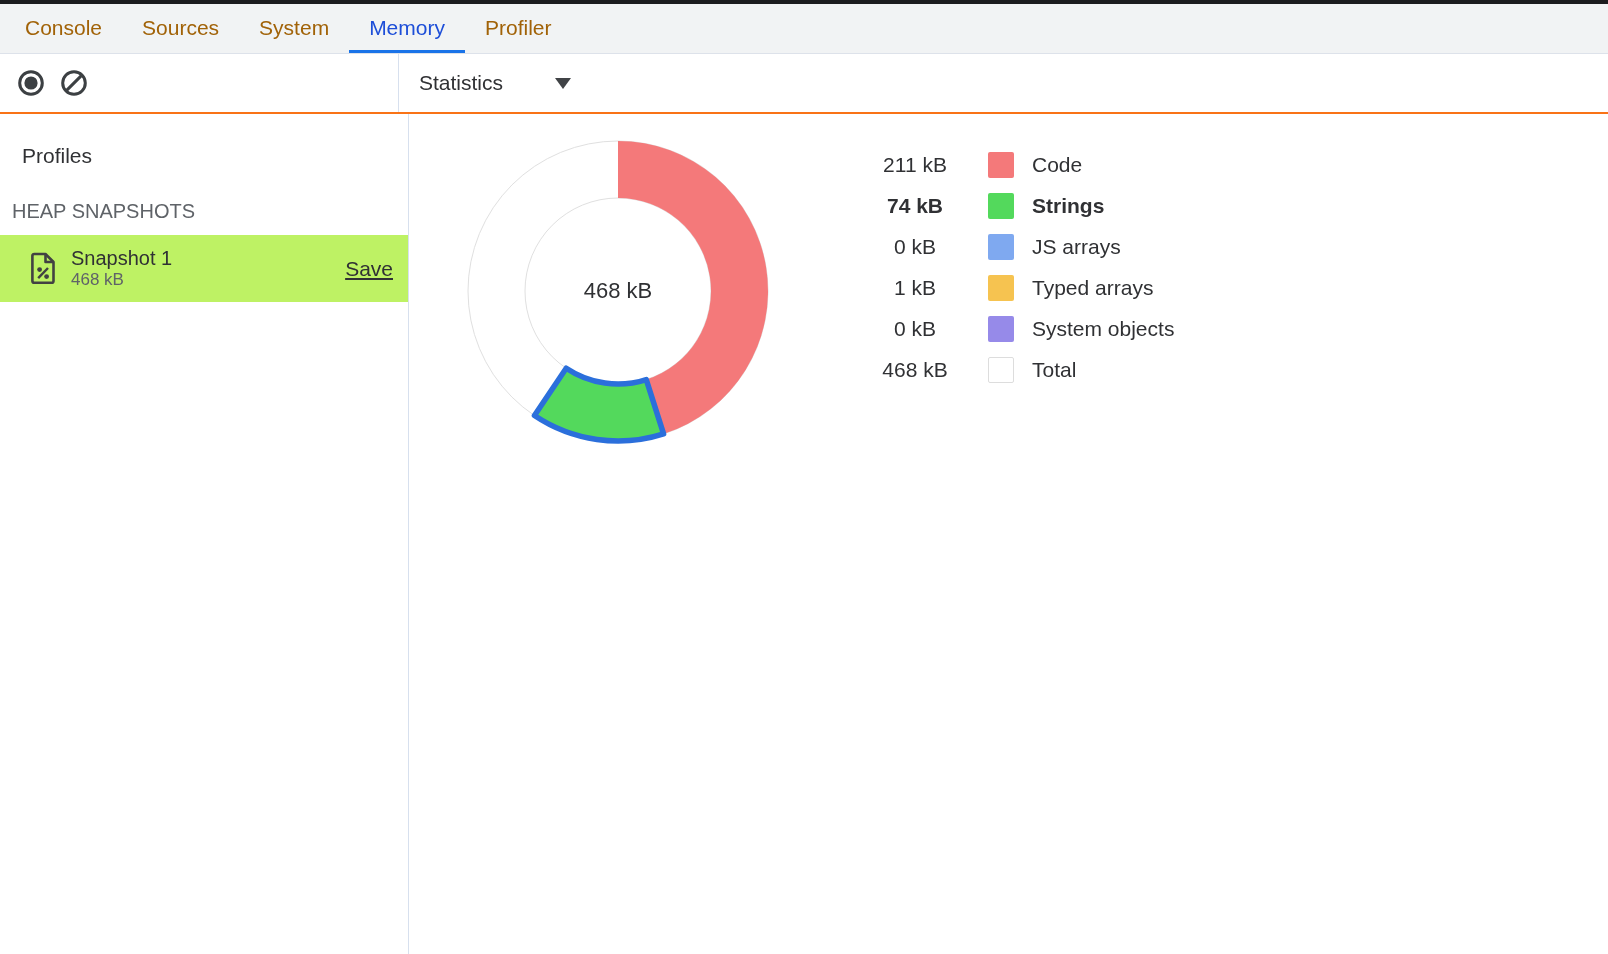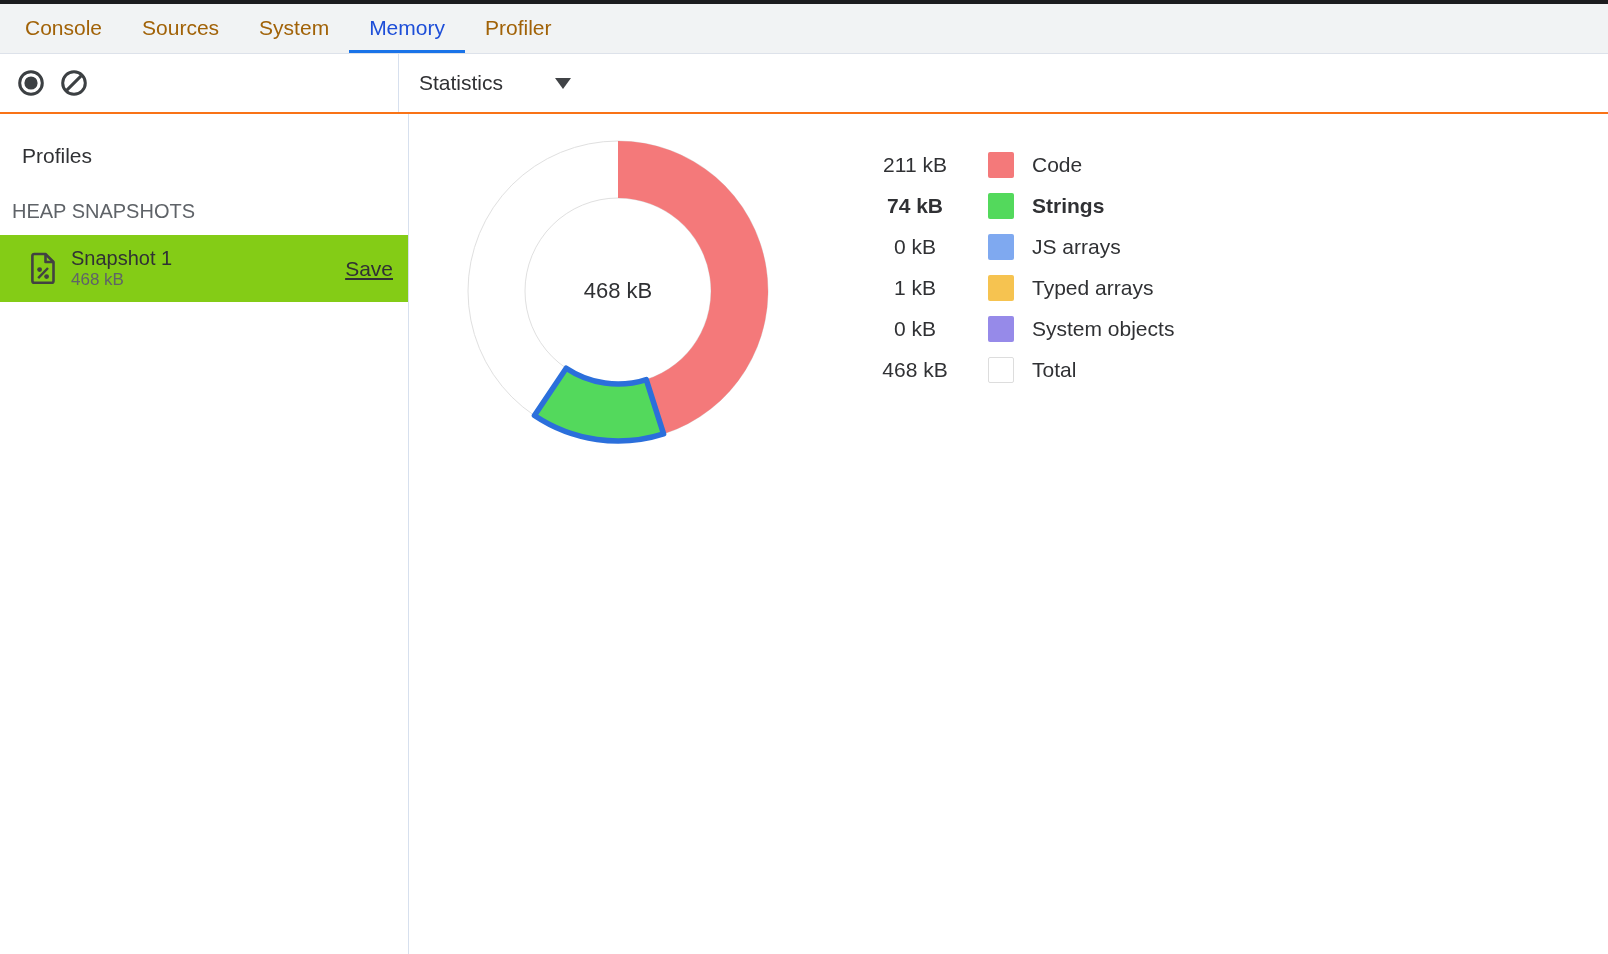--- a/index.html
+++ b/index.html
@@ -25,21 +25,21 @@
   .dropdown-label { font-size:21px; color:#303134; }
   .dropdown-caret { width:0; height:0; margin-left:52px;
                     border-left:8px solid transparent; border-right:8px solid transparent;
                     border-top:11px solid #404346; }
 
   
   .content-row { height:843px; display:flex; }
   .sidebar { width:409px; border-right:1px solid #d7e0ee; background:#fff; }
   .sidebar-heading { font-size:21px; color:#303134; padding:30px 0 0 22px; line-height:24px; }
   .sidebar-section { font-size:20px; color:#5f6368; padding:31px 0 0 12px; line-height:24px; }
-  .snapshot-row { margin-top:12px; height:67px; background:#84cc16;
+  .snapshot-row { margin-top:12px; height:67px; background:#bef264;
                   display:flex; align-items:center; }
   .snapshot-icon { margin-left:30px; flex:0 0 auto; display:inline-flex; }
   .snapshot-text { margin-left:14px; flex:1 1 auto; }
   .snapshot-title { font-size:20px; color:#303134; line-height:23px; }
   .snapshot-size { font-size:17px; color:#5f6368; line-height:20px; }
   .save-link { margin-right:15px; font-size:21px; color:#303134;
                text-decoration:underline; cursor:pointer; }
 
   .main { flex:1; position:relative; background:#fff; }
   .donut-wrap { position:absolute; left:39px; top:7px; width:340px; height:340px; }

